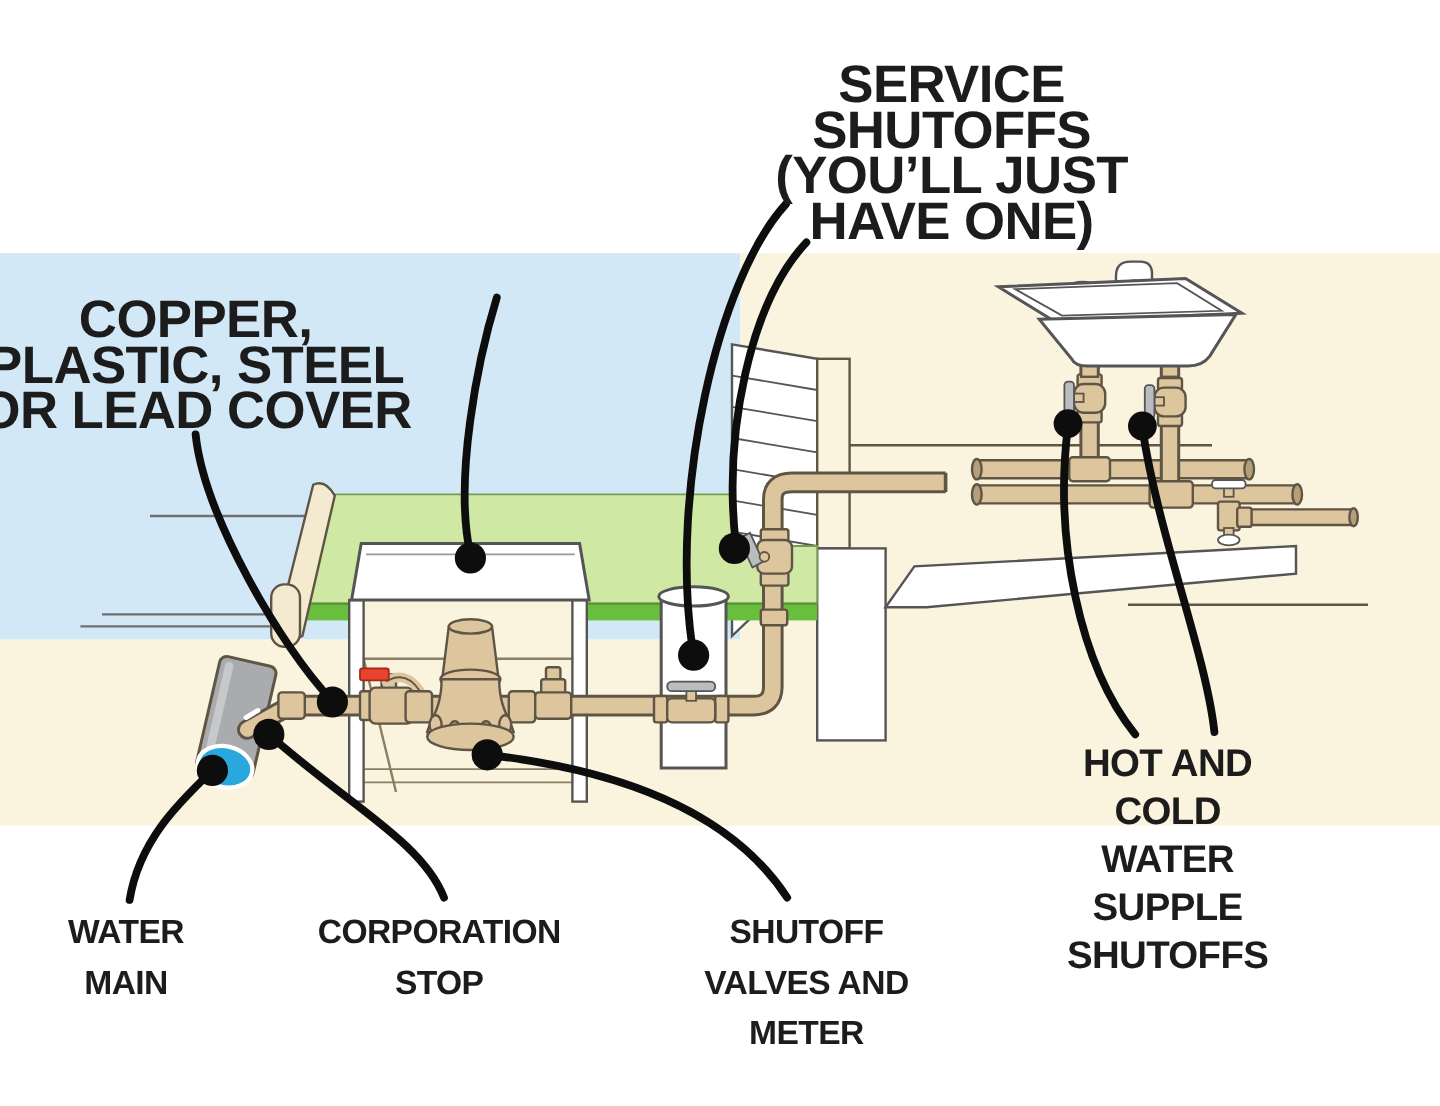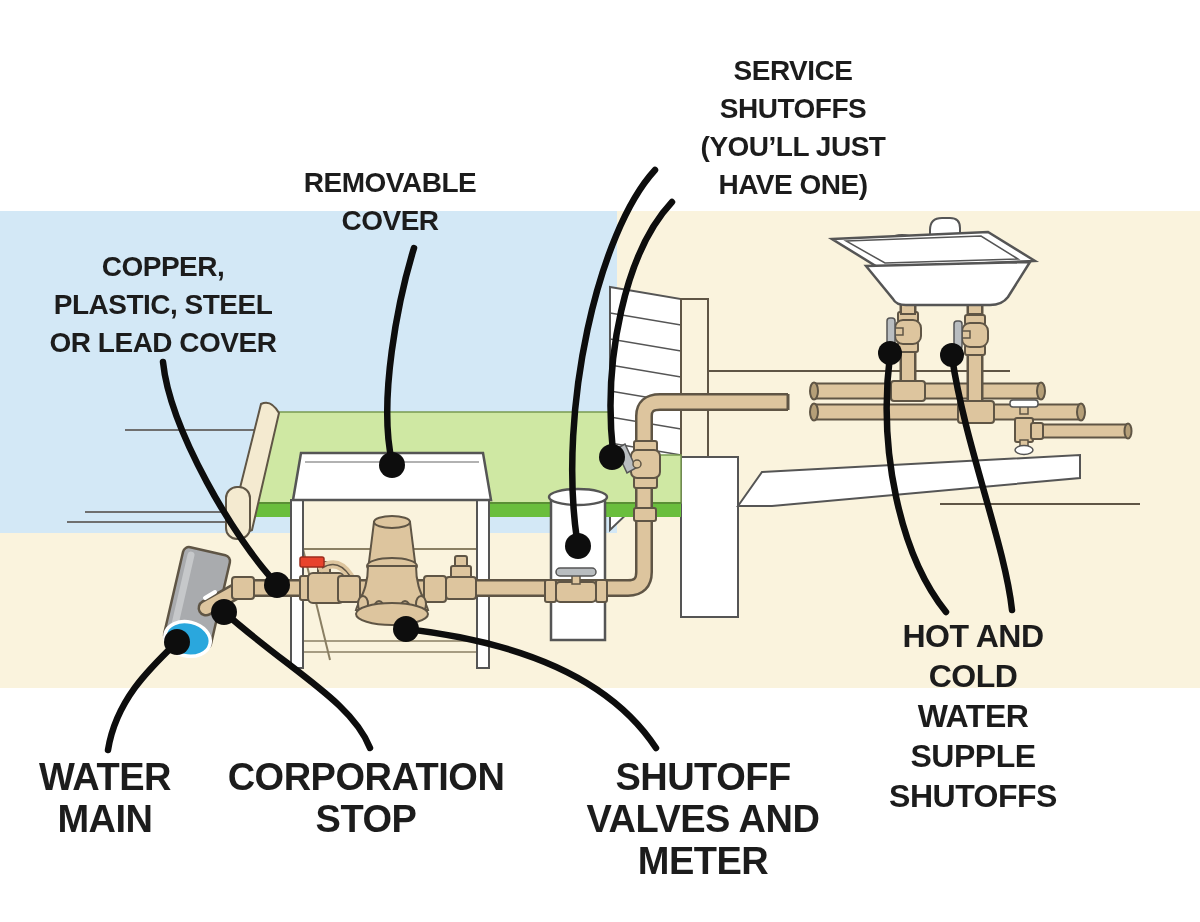--- a/index.html
+++ b/index.html
@@ -1,23 +1,23 @@
 <!DOCTYPE html>
 <html><head>
 <meta charset="utf-8">
 <style>
   html,body{margin:0;padding:0;background:#ffffff;}
   .stage{position:relative;width:1200px;height:922px;background:#ffffff;overflow:hidden;
          font-family:"Liberation Sans",sans-serif;}
   .stage svg{position:absolute;left:0;top:0;}
   .callout-label{position:absolute;transform:translateX(-50%);text-align:center;
     white-space:pre-line;font-weight:bold;color:#1c1c1c;letter-spacing:-0.5px;}
-  .lbl-top{font-size:28px;line-height:38px;}
+  .lbl-top{font-size:44px;line-height:38px;}
   .lbl-mid{font-size:32px;line-height:40px;}
-  .lbl-bot{font-size:38px;line-height:42px;}
+  .lbl-bot{font-size:28px;line-height:42px;}
 </style>
 </head>
 <body>
 
 <div class="stage">
 
 <svg width="1200" height="922" viewBox="0 0 1200 922">
   <defs>
     <clipPath id="sidingClip">
       <polygon points="610,287 681,299 681,462 610,530"></polygon>
@@ -228,29 +228,27 @@
     <circle cx="612" cy="457" r="13"></circle>
     <circle cx="890" cy="353" r="12"></circle>
     <circle cx="952" cy="355" r="12"></circle>
   </g>
 </svg>
 
 <div class="callout-label lbl-top" style="left:793px;top:52px;">SERVICE
 SHUTOFFS
 (YOU’LL JUST
 HAVE ONE)</div>
-<div class="callout-label lbl-top" style="left:390px;top:164px;">REMOVABLE
-COVER</div>
 <div class="callout-label lbl-top" style="left:163px;top:248px;">COPPER,
 PLASTIC, STEEL
 OR LEAD COVER</div>
 <div class="callout-label lbl-bot" style="left:105px;top:756px;">WATER
 MAIN</div>
 <div class="callout-label lbl-bot" style="left:366px;top:756px;">CORPORATION
 STOP</div>
-<div class="callout-label lbl-bot" style="left:703px;top:756px;">SHUTOFF
+<div class="callout-label lbl-bot" style="left:672px;top:756px;">SHUTOFF
 VALVES AND
 METER</div>
 <div class="callout-label lbl-mid" style="left:973px;top:616px;">HOT AND COLD
 WATER SUPPLE
 SHUTOFFS</div>
 
 </div>
 
 </body></html>

